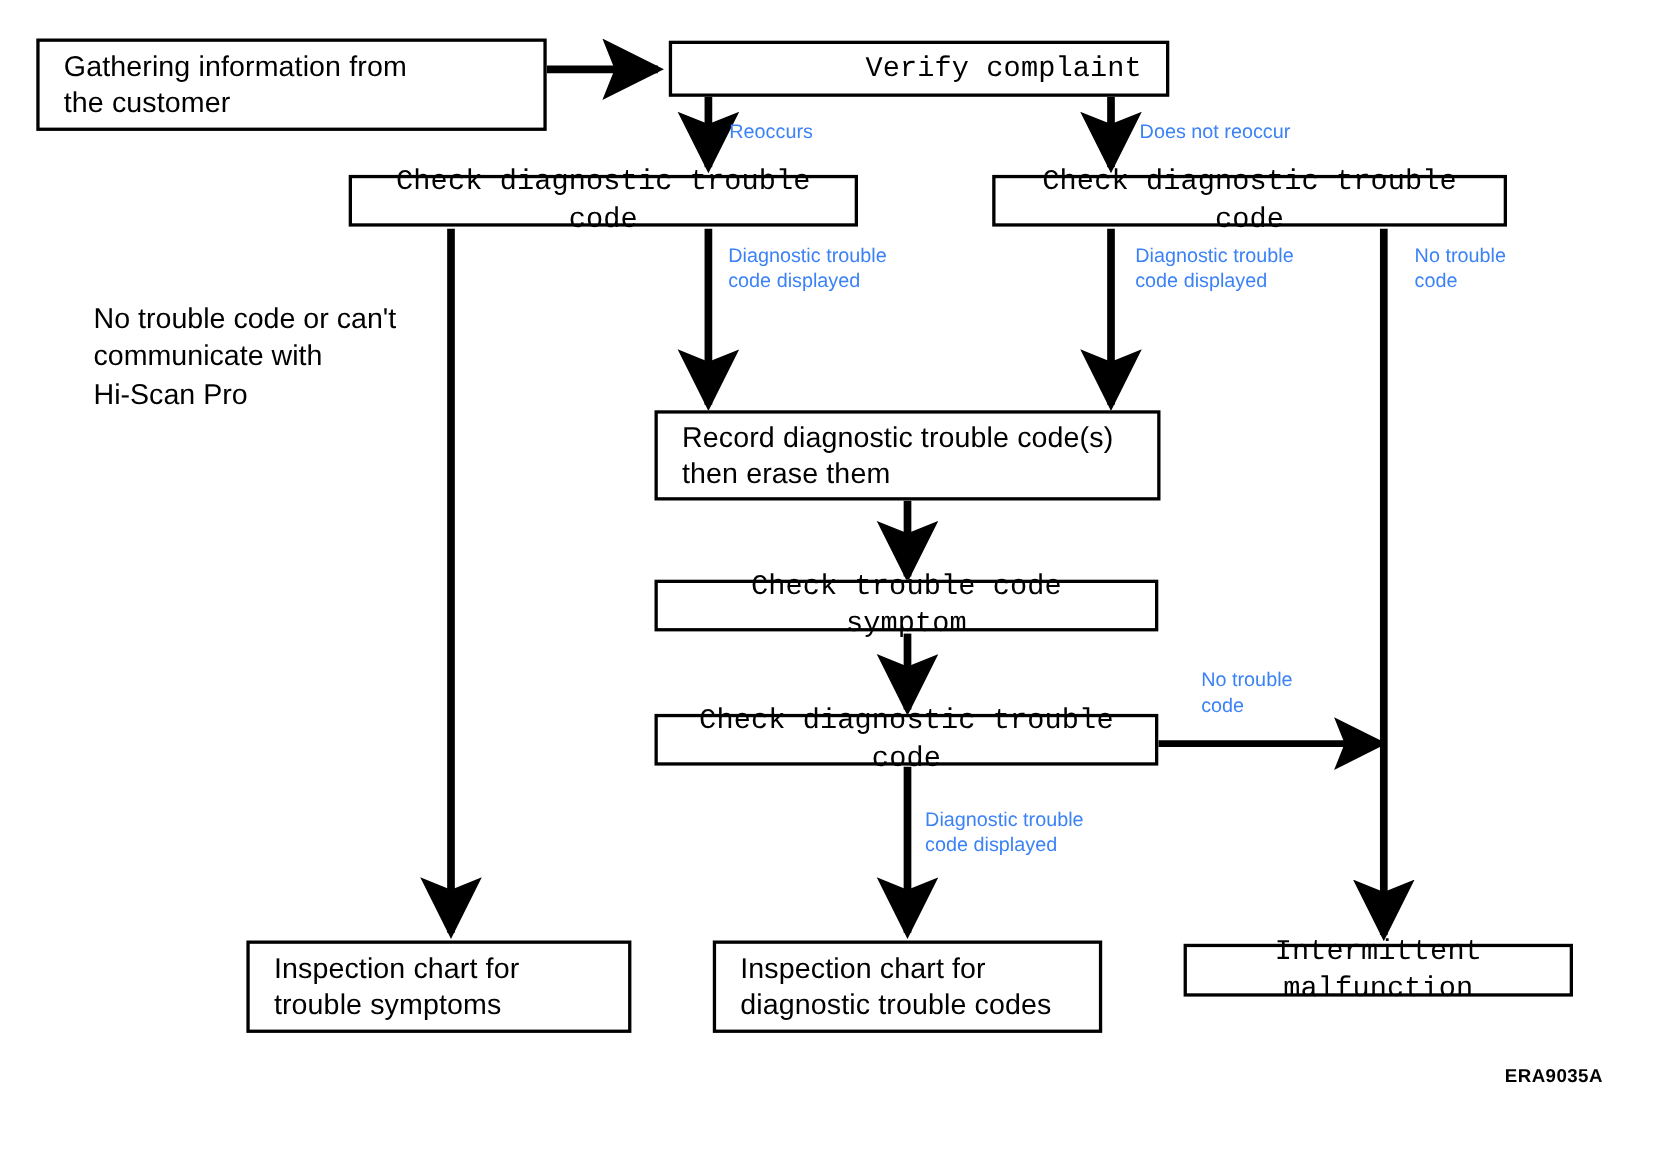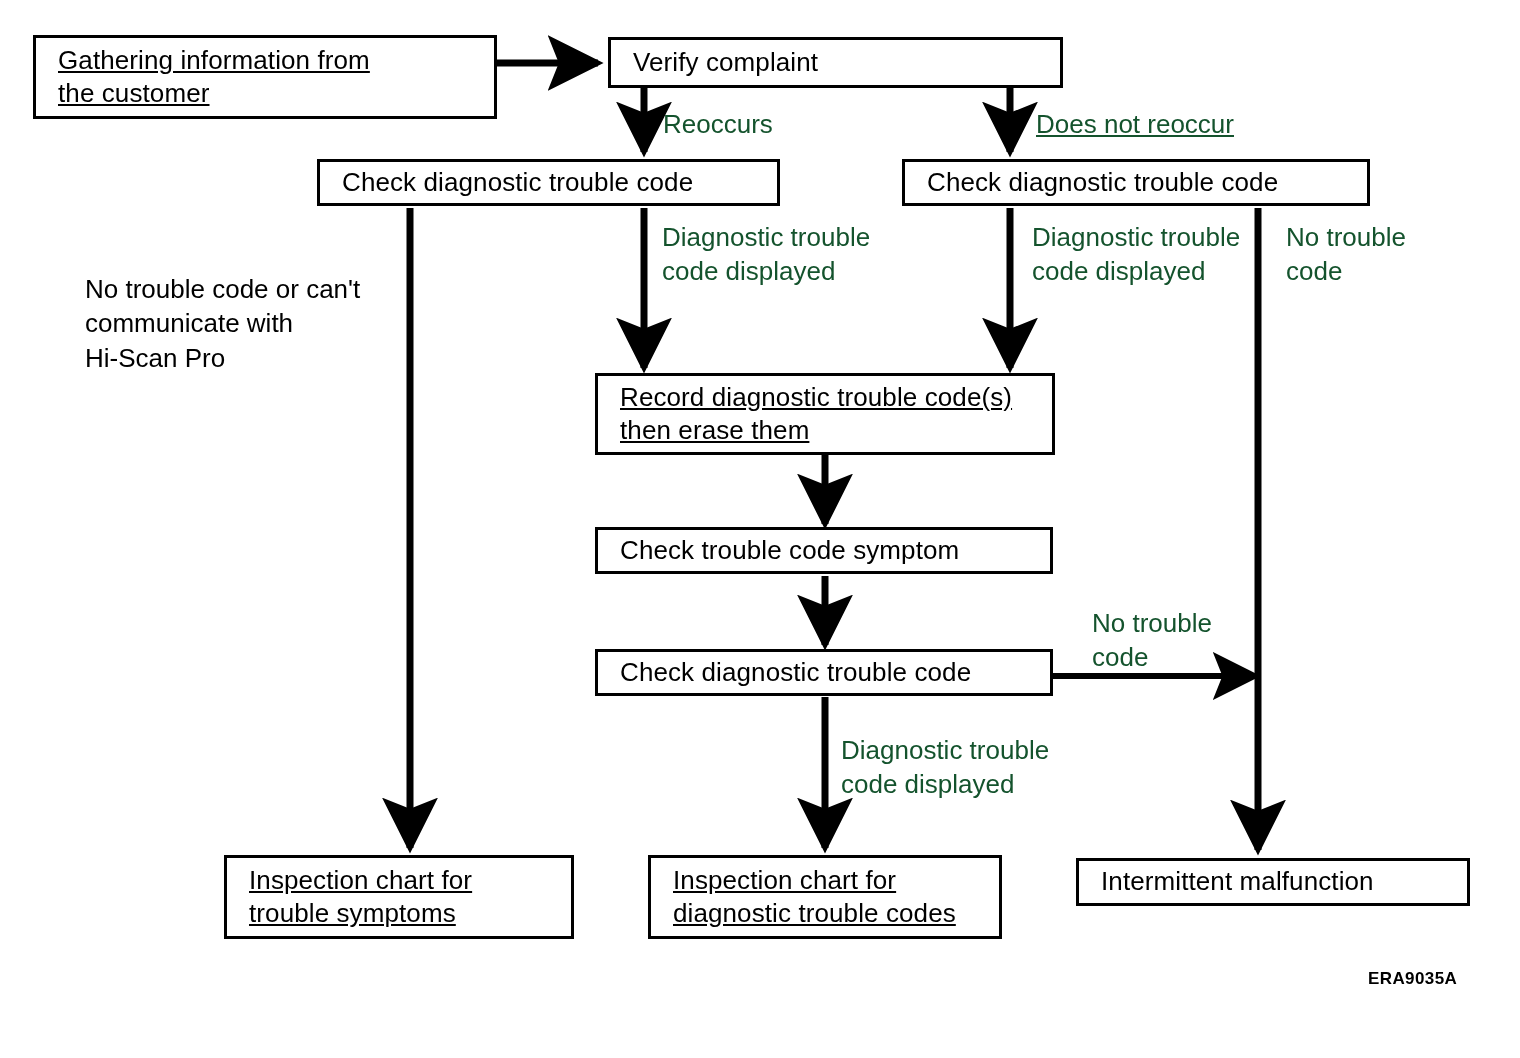--- a/index.html
+++ b/index.html
@@ -26,38 +26,38 @@
     background: #ffffff;
     display: flex;
     flex-direction: column;
     justify-content: center;
     font-size: 26px;
     line-height: 1.28;
     letter-spacing: 0.1px;
     color: #000000;
   }
   .node.center {
-    align-items: flex-start;
+    align-items: flex-end;
     text-align: center;
+    font-family: Liberation Mono, monospace;
   }
   .node.left {
     align-items: flex-start;
     text-align: left;
-    text-decoration: underline;
   }
   .node .txt {
     padding: 0 22px;
     white-space: pre-line;
   }
   .edge-label {
     position: absolute;
-    font-size: 26px;
+    font-size: 18px;
     line-height: 1.3;
     white-space: pre-line;
-    color: #14532d;
+    color: #3b82f6;
   }
   .note {
     position: absolute;
     font-size: 26px;
     line-height: 1.32;
     white-space: pre-line;
     color: #000000;
   }
   .ref-code {
     position: absolute;
@@ -165,27 +165,27 @@
   <div class="node left" style="left:224px; top:855px; width:350px; height:84px;">
     <span class="txt">Inspection chart for
 trouble symptoms</span>
   </div>
 
   <div class="node left" style="left:648px; top:855px; width:354px; height:84px;">
     <span class="txt">Inspection chart for
 diagnostic trouble codes</span>
   </div>
 
-  <div class="node center" style="left:1076px; top:858px; width:394px; height:48px;">
+  <div class="node center" style="left:1076px; top:858px; width:354px; height:48px;">
     <span class="txt">Intermittent malfunction</span>
   </div>
 
   <div class="edge-label" style="left:663px; top:108px;">Reoccurs</div>
 
-  <div class="edge-label" style="left:1036px; top:108px;text-decoration:underline;">Does not reoccur</div>
+  <div class="edge-label" style="left:1036px; top:108px;">Does not reoccur</div>
 
   <div class="edge-label" style="left:662px; top:221px;">Diagnostic trouble
 code displayed</div>
 
   <div class="edge-label" style="left:1032px; top:221px;">Diagnostic trouble
 code displayed</div>
 
   <div class="edge-label" style="left:1286px; top:221px;">No trouble
 code</div>
 

